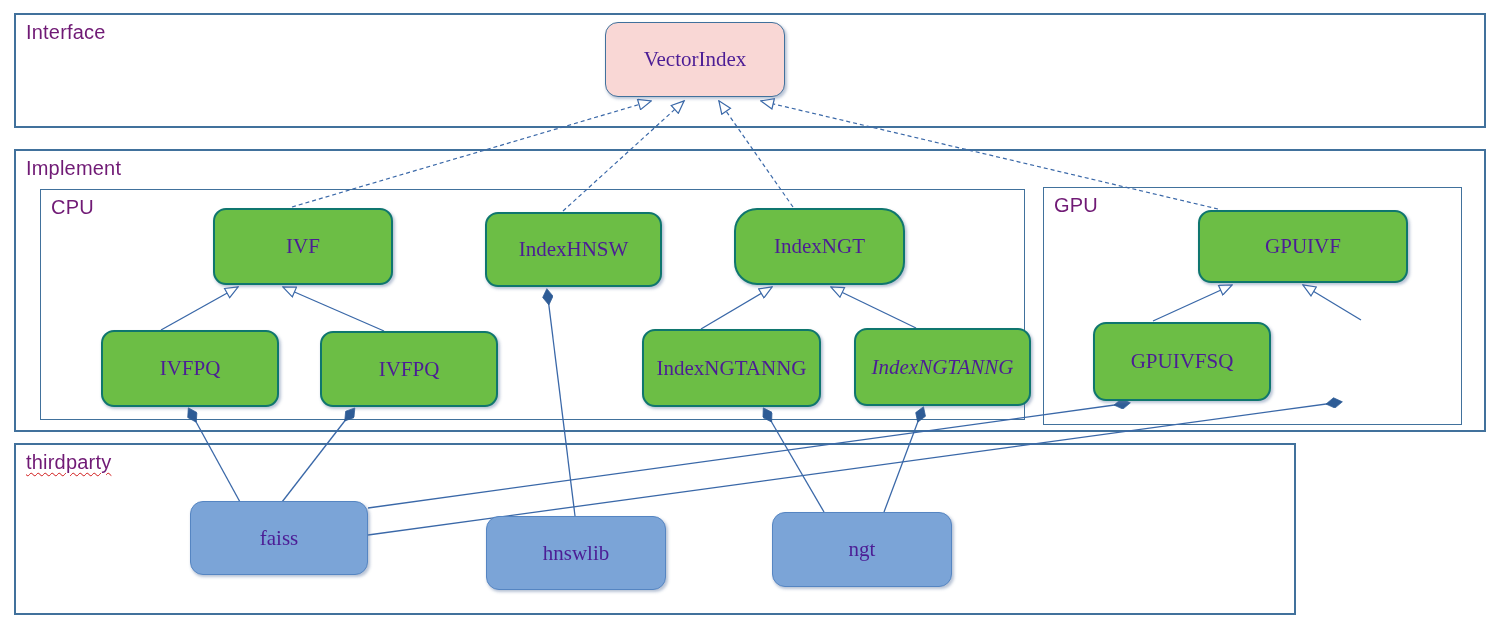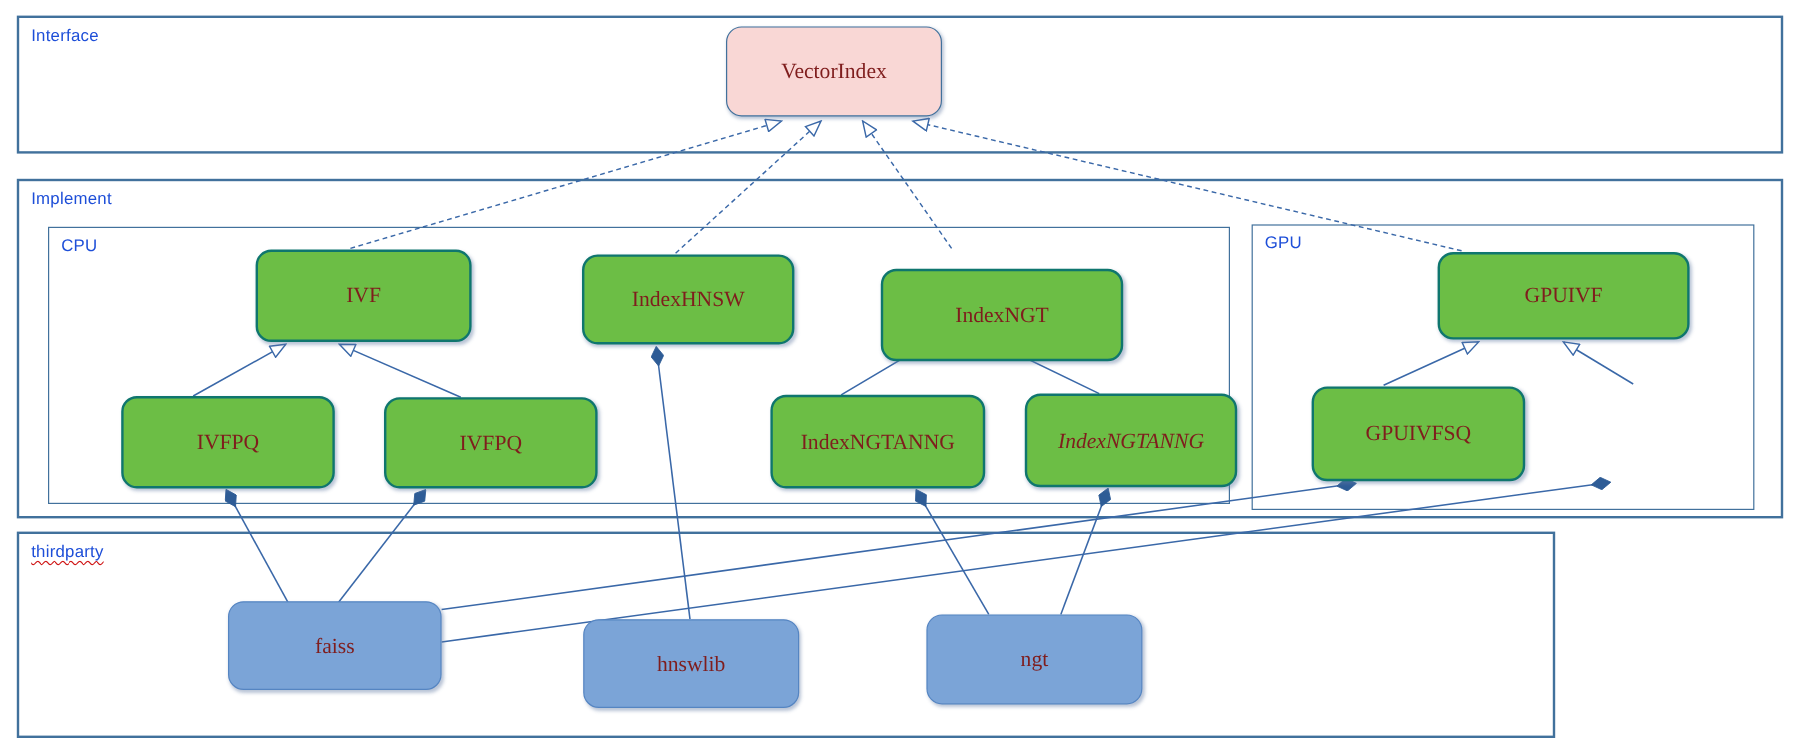--- a/index.html
+++ b/index.html
@@ -25,42 +25,42 @@
     position: absolute;
     background: transparent;
     box-sizing: border-box;
     z-index: 0;
   }
   .section.outer { border: 2px solid var(--section-border, #41719c); }
   .section.inner { border: 1px solid var(--section-border, #41719c); }
   .sec-label {
     position: absolute;
     left: 10px; top: 6px;
-    font-size: 14px;
-    color: #1d4ed8;
+    font-size: 20px;
+    color: #701a75;
     letter-spacing: 0.2px;
   }
   .sec-label.wavy {
     text-decoration: underline;
     text-decoration-style: wavy;
     text-decoration-color: #d01818;
     text-decoration-thickness: 1px;
     text-underline-offset: 3px;
   }
 
   .node {
     position: absolute;
     box-sizing: border-box;
     border-radius: 13px;
     display: flex;
     align-items: center;
     justify-content: center;
     font-family: "Liberation Serif", serif;
-    font-size: 18px;
-    color: #7f1d1d;
+    font-size: 21px;
+    color: #4c1d95;
     z-index: 2;
     box-shadow: 1.5px 2px 3px rgba(100, 125, 165, 0.45);
   }
   .node.interface {
     background: var(--interface-fill, #f9d7d5);
     border: 1.5px solid var(--section-border, #41719c);
   }
   .node.impl {
     background: var(--implementation-fill, #6cbe45);
     border: 2px solid #0f766e;
@@ -75,21 +75,21 @@
   #section-interface  { left: 14px;  top: 13px;  width: 1472px; height: 115px; }
   #section-implement  { left: 14px;  top: 149px; width: 1472px; height: 283px; }
   #box-cpu            { left: 40px;  top: 189px; width: 985px;  height: 231px; }
   #box-gpu            { left: 1043px;top: 187px; width: 419px;  height: 238px; }
   #section-thirdparty { left: 14px;  top: 443px; width: 1282px; height: 172px; }
 
   
   #node-vectorindex  { left: 605px;  top: 22px;  width: 180px; height: 75px; }
   #node-ivf          { left: 185px;  top: 208px; width: 180px; height: 77px; }
   #node-indexhnsw    { left: 457px;  top: 212px; width: 177px; height: 75px; }
-  #node-indexngt     { left: 706px;  top: 224px; width: 202px; height: 77px; }
+  #node-indexngt     { left: 706px;  top: 208px; width: 171px; height: 77px; border-radius: 23px; }
   #node-ivfsq        { left: 73px;   top: 330px; width: 178px; height: 77px; }
   #node-ivfpq        { left: 292px;  top: 331px; width: 178px; height: 76px; }
   #node-indexngtonng { left: 614px;  top: 329px; width: 179px; height: 78px; }
   #node-indexngtanng { left: 826px;  top: 328px; width: 177px; height: 78px; font-style: italic; }
   #node-gpuivf       { left: 1170px; top: 210px; width: 210px; height: 73px; }
   #node-gpuivfsq     { left: 1065px; top: 322px; width: 178px; height: 79px; }
   #node-gpuivfpq     { left: 1268px; top: 321px; width: 178px; height: 79px; }
   #node-faiss        { left: 190px;  top: 501px; width: 178px; height: 74px; }
   #node-hnswlib      { left: 486px;  top: 516px; width: 180px; height: 74px; }
   #node-ngt          { left: 772px;  top: 512px; width: 180px; height: 75px; }

